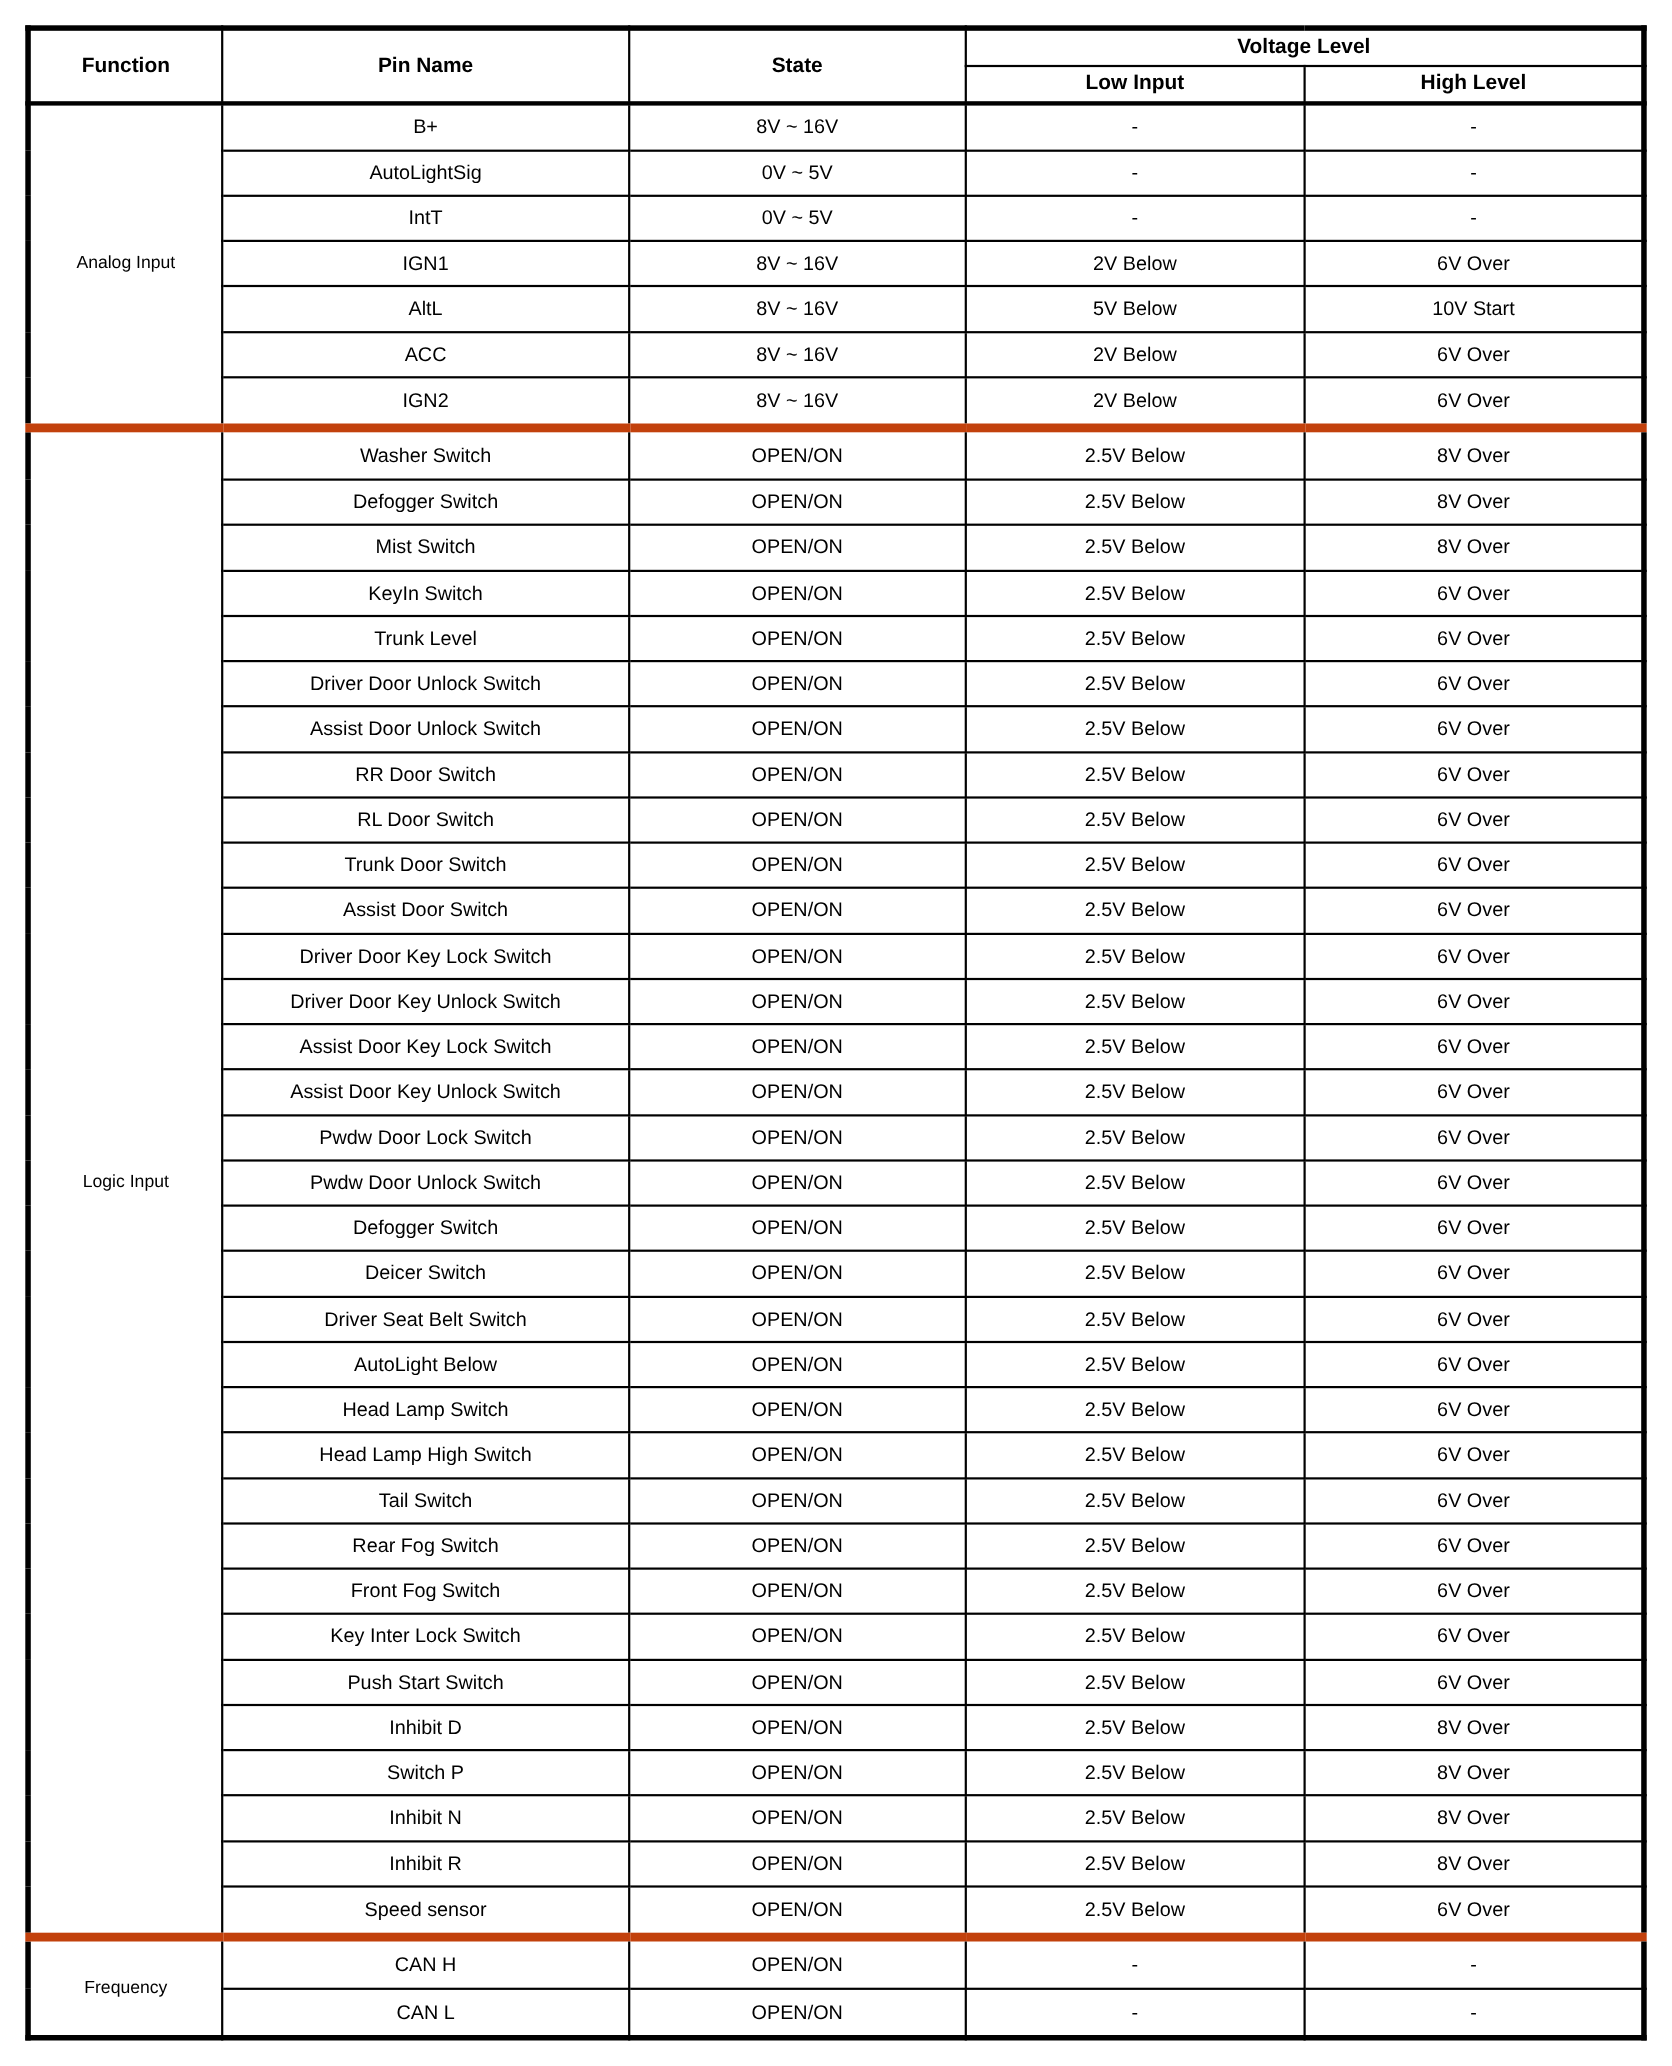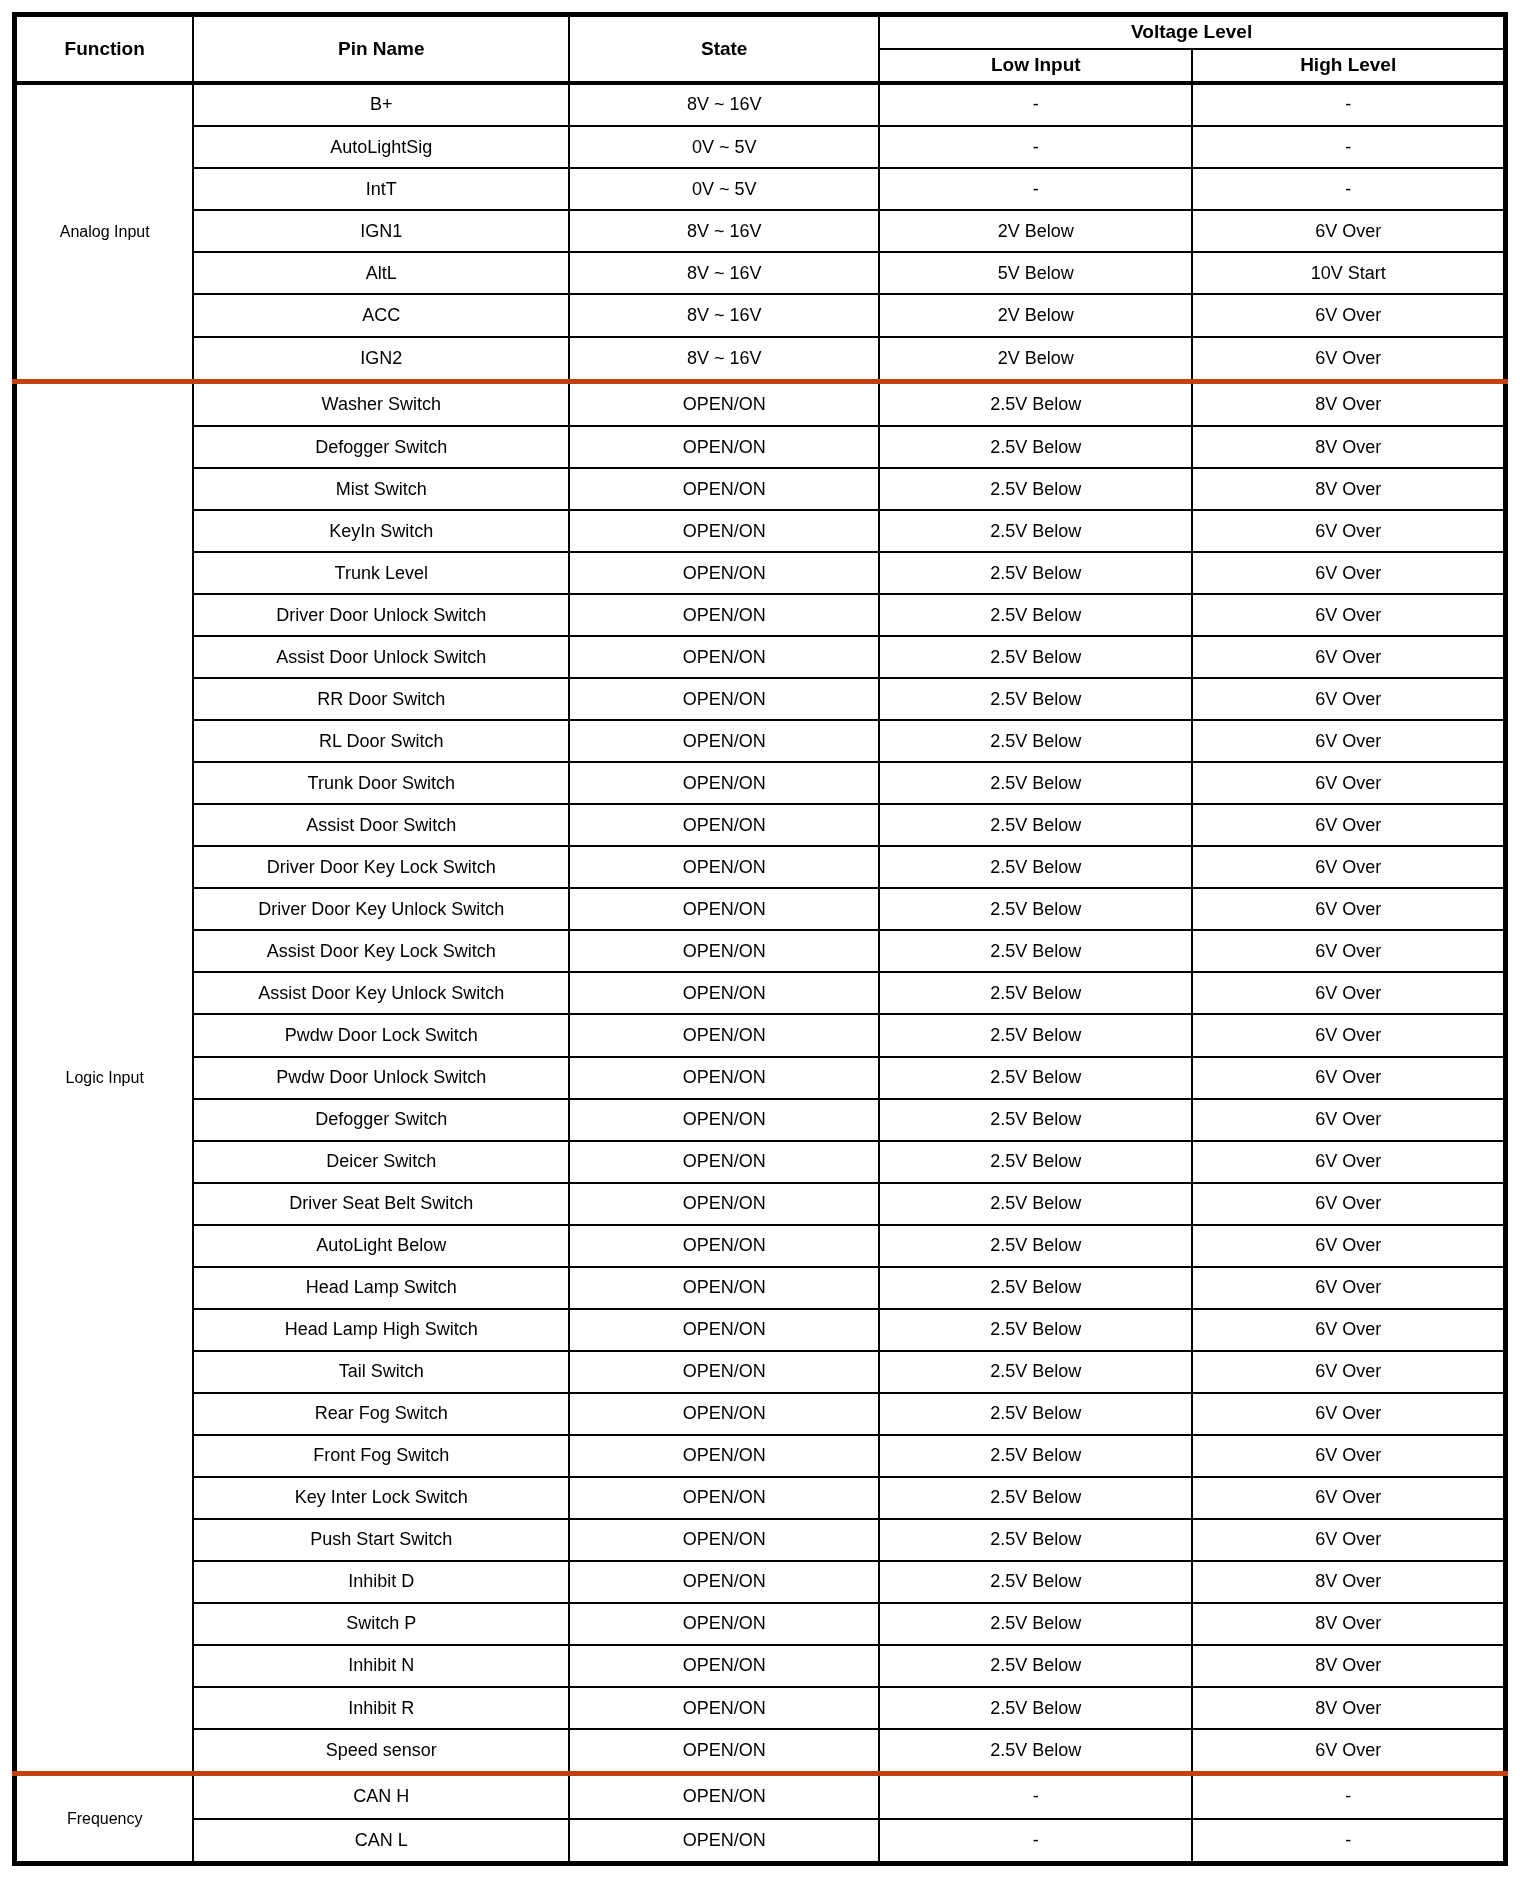--- a/index.html
+++ b/index.html
@@ -5,21 +5,21 @@
   html, body {
     margin: 0;
     padding: 0;
     background: #ffffff;
     font-family: "Liberation Sans", sans-serif;
   }
   .page {
     width: 1520px;
     height: 1878px;
     box-sizing: border-box;
-    padding: 12px;
+    padding: 23px;
     background: #ffffff;
   }
   table.spec-table {
     width: 100%;
     height: 100%;
     border-collapse: collapse;
     table-layout: fixed;
     border: 5px solid #000000;
   }
   .spec-table th,
@@ -43,21 +43,21 @@
   thead tr {
     height: 34px;
   }
   thead {
     border-bottom: 4px solid #000000;
   }
   thead th.top-group {
     border-bottom-width: 2px;
   }
   tr.group-start td {
-    border-top: 5px solid #c2410c;
+    border-top: 8px solid #c2410c;
   }
   td.function-cell {
     font-size: 16px;
   }
   col.c-function { width: 12%; }
   col.c-pin      { width: 25.2%; }
   col.c-state    { width: 20.8%; }
   col.c-low      { width: 21%; }
   col.c-high     { width: 21%; }
 </style>

